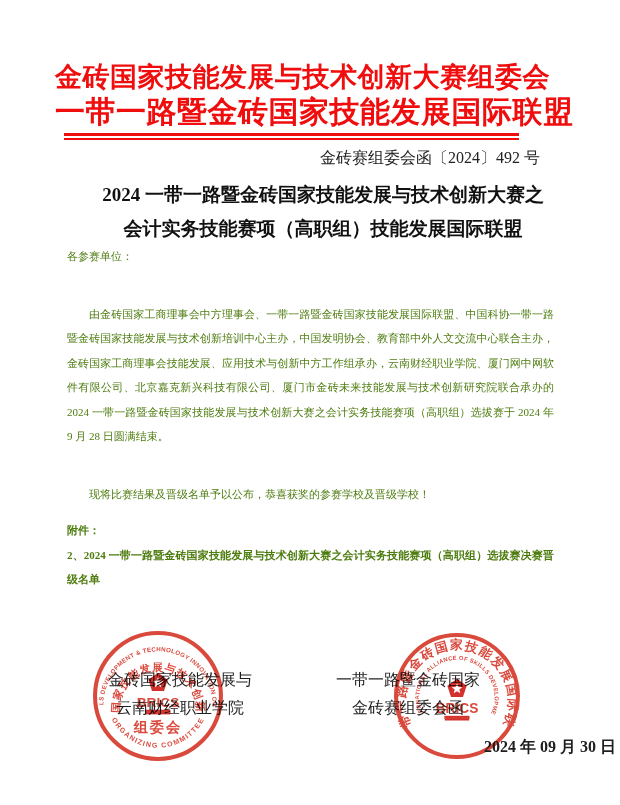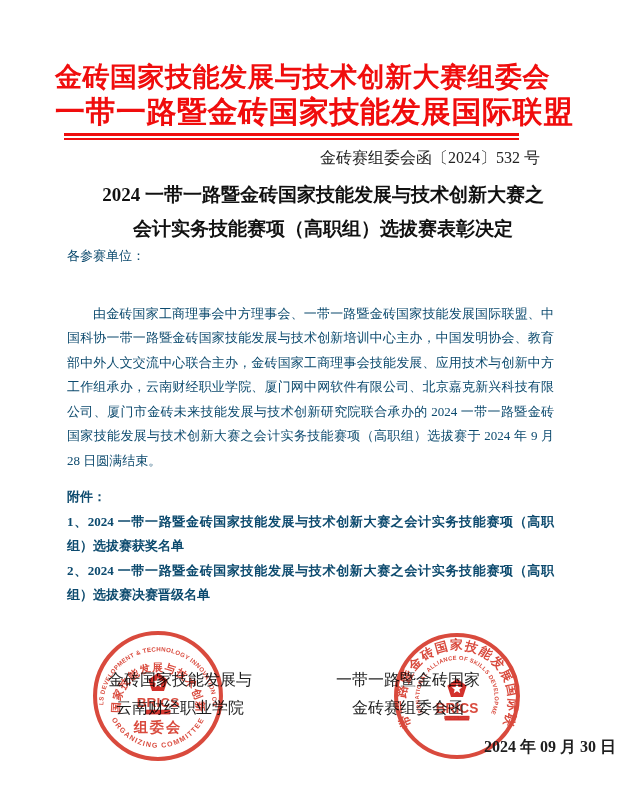--- a/index.html
+++ b/index.html
@@ -68,24 +68,24 @@
     color: #111;
     padding-left: 34px;
   }
 
   
   .content {
     position: absolute;
     top: 244px;
     left: 67px;
     width: 487px;
-    font-size: 13px;
+    font-size: 11px;
     line-height: 24.5px;
     text-align: justify;
-    color: #0c4a6e;
+    color: #4d7c0f;
   }
   .content p.indent { text-indent: 2em; margin-top: 33px; }
   .attachments { margin-top: 12px; font-weight: bold; }
   .attachments p { text-indent: 0; }
 
   
   .sig-text {
     position: absolute;
     width: 160px;
     text-align: center;
@@ -129,34 +129,34 @@
 
   <div class="letterhead">
     <div class="line1">金砖国家技能发展与技术创新大赛组委会</div>
     <div class="line2">一带一路暨金砖国家技能发展国际联盟</div>
     <div class="double-rule">
       <div class="r1"></div>
       <div class="r2"></div>
     </div>
   </div>
 
-  <div class="doc-number">金砖赛组委会函〔2024〕532 号</div>
+  <div class="doc-number">金砖赛组委会函〔2024〕492 号</div>
 
   <div class="doc-title">
     <div>2024 一带一路暨金砖国家技能发展与技术创新大赛之</div>
-    <div>会计实务技能赛项（高职组）选拔赛表彰决定</div>
+    <div>会计实务技能赛项（高职组）技能发展国际联盟</div>
   </div>
 
   <div class="content">
     <p>各参赛单位：</p>
     <p class="indent">由金砖国家工商理事会中方理事会、一带一路暨金砖国家技能发展国际联盟、中国科协一带一路暨金砖国家技能发展与技术创新培训中心主办，中国发明协会、教育部中外人文交流中心联合主办，金砖国家工商理事会技能发展、应用技术与创新中方工作组承办，云南财经职业学院、厦门网中网软件有限公司、北京嘉克新兴科技有限公司、厦门市金砖未来技能发展与技术创新研究院联合承办的 2024 一带一路暨金砖国家技能发展与技术创新大赛之会计实务技能赛项（高职组）选拔赛于 2024 年 9 月 28 日圆满结束。</p>
+    <p class="indent">现将比赛结果及晋级名单予以公布，恭喜获奖的参赛学校及晋级学校！</p>
 
     <div class="attachments">
       <p>附件：</p>
-      <p>1、2024 一带一路暨金砖国家技能发展与技术创新大赛之会计实务技能赛项（高职组）选拔赛获奖名单</p>
       <p>2、2024 一带一路暨金砖国家技能发展与技术创新大赛之会计实务技能赛项（高职组）选拔赛决赛晋级名单</p>
     </div>
   </div>
 
   <div class="sig-text sig-left">
     <div>金砖国家技能发展与</div>
     <div>云南财经职业学院</div>
   </div>
   <div class="sig-text sig-right">
     <div>一带一路暨金砖国家</div>

